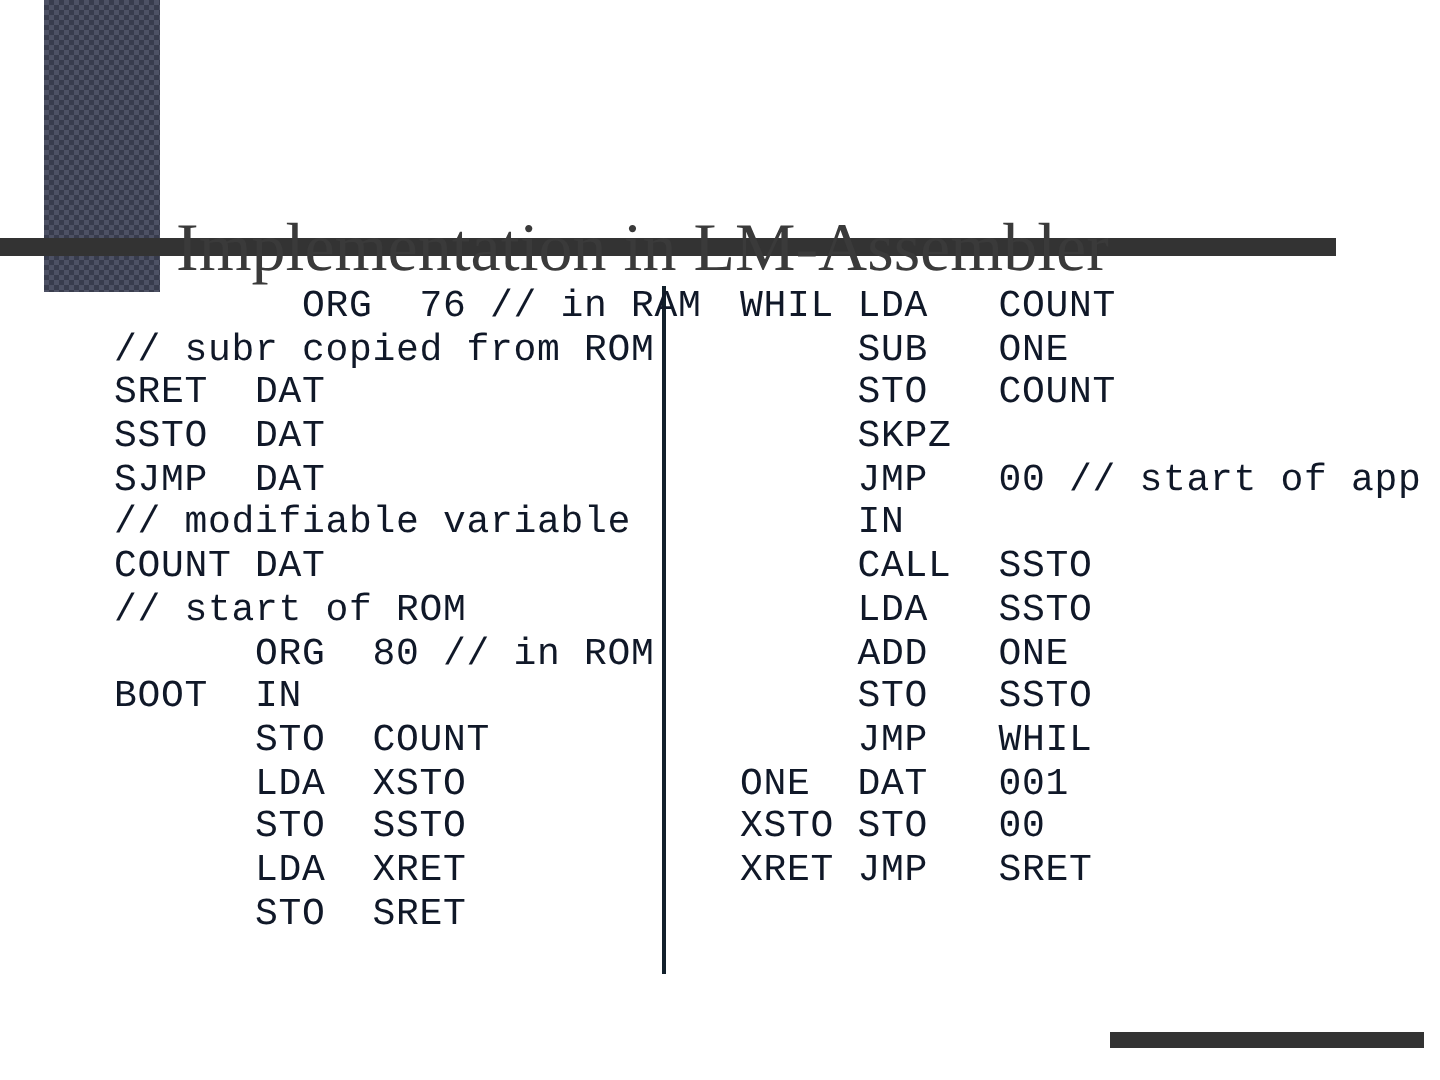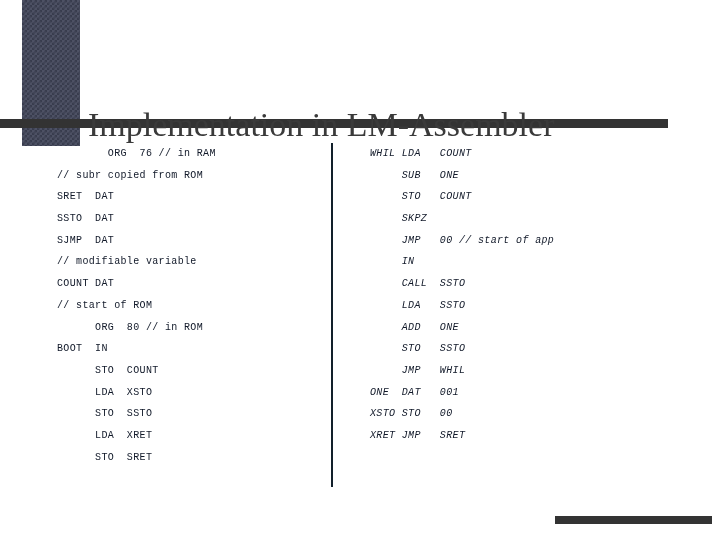--- a/index.html
+++ b/index.html
@@ -77,28 +77,28 @@
     left: 0;
     top: 143px;
     width: 720px;
     height: 360px;
   }
 
   .code-column {
     position: absolute;
     top: 0;
     font-family: "Liberation Mono", "DejaVu Sans Mono", monospace;
-    font-size: 10px;
+    font-size: 19px;
     line-height: 21.7px;
     color: #101828;
     white-space: pre;
     letter-spacing: 0.35px;
   }
   #code-column-left  { left: 57px;  width: 270px; }
-  #code-column-right { left: 370px; width: 330px; font-style: italic; }
+  #code-column-right { left: 370px; width: 330px; }
 
   .code-line { display: block; height: 21.7px; }
 
   
   #deco-column-divider {
     position: absolute;
     left: 331px;
     top: 143px;
     width: 2px;
     height: 344px;

